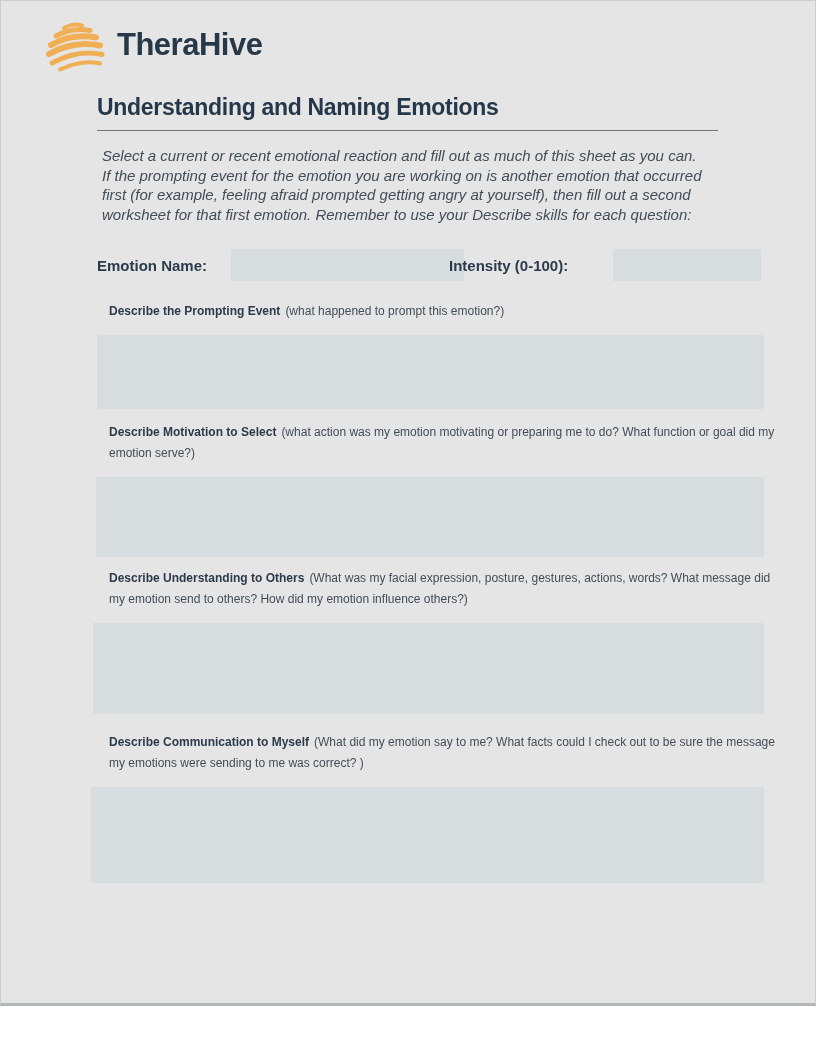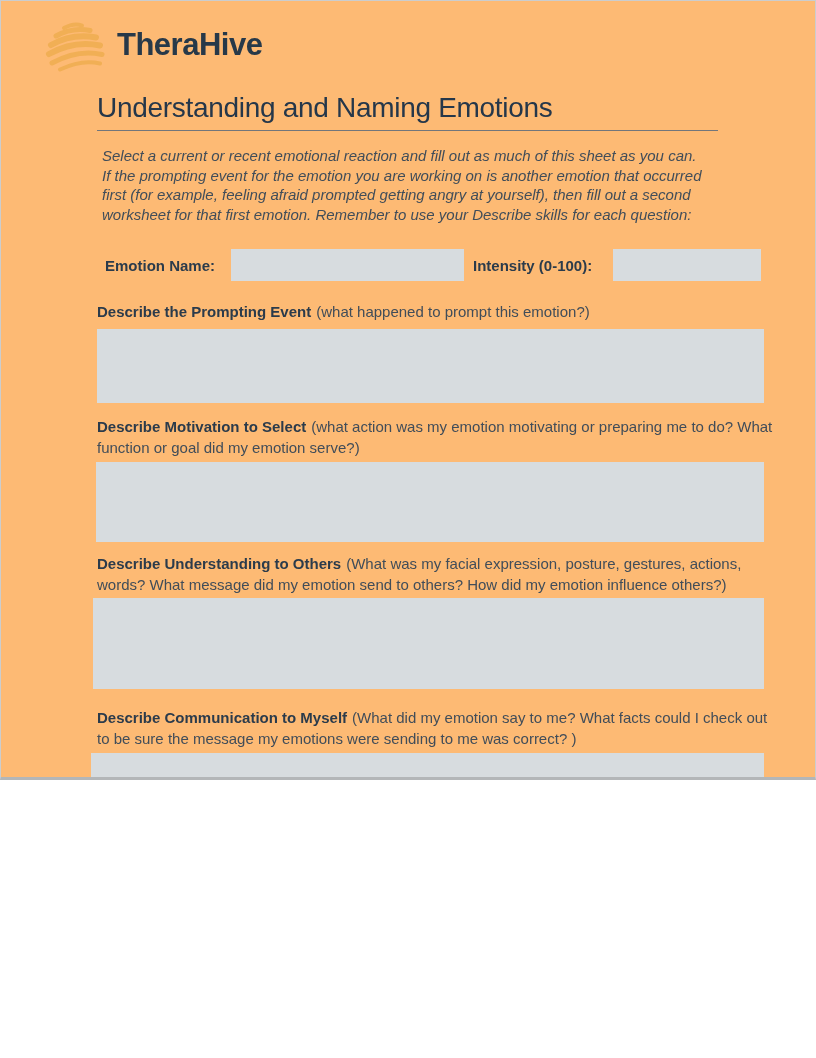--- a/index.html
+++ b/index.html
@@ -1,21 +1,21 @@
 <!DOCTYPE html>
 <html><head>
 <meta charset="utf-8">
 <style>
   html, body { margin: 0; padding: 0; background: #ffffff; }
   .page {
     position: relative;
     width: 816px;
-    height: 780px;
+    height: 1006px;
     box-sizing: border-box;
-    background: #fdba74;
+    background: #e5e5e5;
     border: 1px solid #cbcdce;
     border-bottom: 3px solid #b3b6b8;
     font-family: "Liberation Sans", sans-serif;
     color: #414d59;
     overflow: hidden;
   }
 
   
   .brand-header {
     display: flex;
@@ -33,23 +33,23 @@
   }
 
   
   .content {
     margin-left: 96px;
     width: 667px;
   }
 
   .page-title {
     margin: 20px 0 8px 0;
-    font-size: 28px;
+    font-size: 23px;
     line-height: 29px;
-    font-weight: 400;
+    font-weight: 700;
     letter-spacing: -0.3px;
     color: #25374a;
   }
   .title-divider {
     margin-top: 6px;
     width: 621px;
     height: 0;
     border: none;
     border-top: 1px solid #72767b;
   }
@@ -71,36 +71,36 @@
   }
   .field-label {
     position: absolute;
     top: 50%;
     transform: translateY(-50%);
     font-size: 15px;
     font-weight: 700;
     color: #2b3b4b;
     white-space: nowrap;
   }
-  .field-label.first { left: 8px; }
-  .field-label.second { left: 376px; }
+  .field-label.first { left: 0; }
+  .field-label.second { left: 352px; }
   .inline-input {
     position: absolute;
     top: 0;
     height: 32px;
     background: #d7dcdf;
   }
   .inline-input.emotion { left: 134px; width: 233px; }
   .inline-input.intensity { left: 516px; width: 148px; }
 
   
   .section-heading {
-    margin: 0;
+    margin: 12px;
     width: 680px;
-    font-size: 15px;
+    font-size: 12px;
     line-height: 21.5px;
     color: #414d59;
   }
   .section-heading strong {
     font-weight: 700;
     color: #2b3b4b;
   }
   .section-hint { margin-left: 5px; }
 
   .answer-box {

